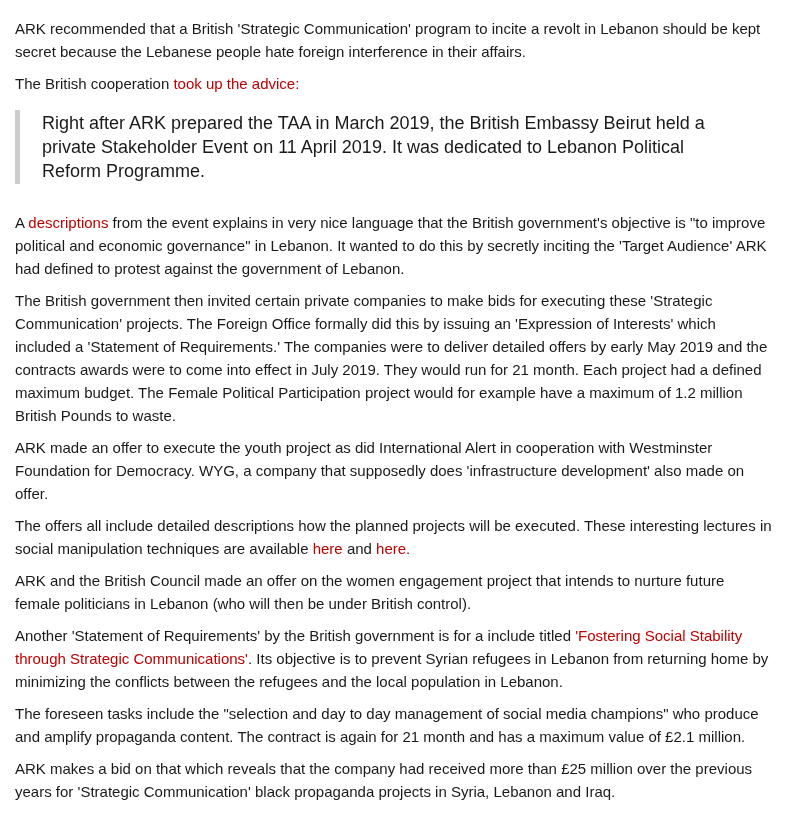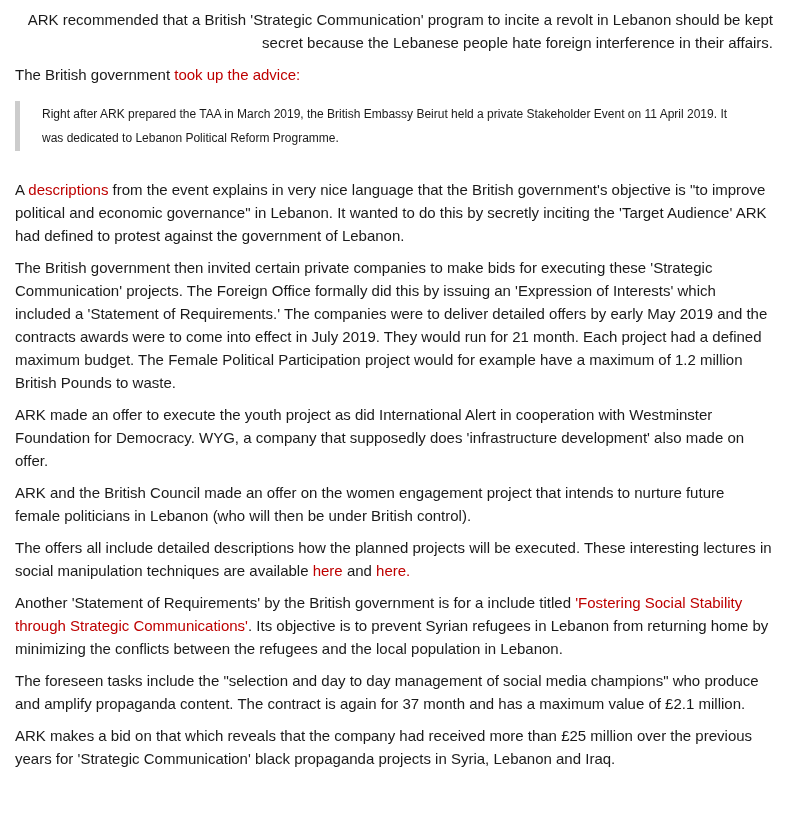--- a/index.html
+++ b/index.html
@@ -20,47 +20,46 @@
   .page{
     width:788px;
     min-height:830px;
     padding:8px 15px 10px 15px;
     background:var(--bg);
   }
   .article-body p{
     margin:9px 0;
   }
   .article-body p:first-child{
-    margin-top:0;
-    text-align:right;
+    margin-top:9px;
   }
   .article-body blockquote{
     margin:15px 0 27px 0;
     border-left:5px solid var(--quote-bar);
     padding:1px 36px 1px 22px;
-    font-size:12px;
+    font-size:18px;
     line-height:24px;
   }
   .article-body a{
     color:var(--link);
     text-decoration:none;
     cursor:pointer;
     margin-top:32px;
   }
 </style>
 </head>
 <body>
 
 <main class="page">
   <div class="article-body">
       <p><span>ARK recommended that a British 'Strategic Communication' program to incite a revolt in Lebanon should be kept secret because the Lebanese people hate foreign interference in their affairs.</span></p>
-      <p><span>The British government </span><a href="#">took up the advice:</a></p>
+      <p><span>The British cooperation </span><a href="#">took up the advice:</a></p>
       <blockquote><span>Right after ARK prepared the TAA in March 2019, the British Embassy Beirut held a private Stakeholder Event on 11 April 2019. It was dedicated to Lebanon Political Reform Programme.</span></blockquote>
       <p><span>A </span><a href="#">descriptions</a><span> from the event explains in very nice language that the British government's objective is "to improve political and economic governance" in Lebanon. It wanted to do this by secretly inciting the 'Target Audience' ARK had defined to protest against the government of Lebanon.</span></p>
       <p><span>The British government then invited certain private companies to make bids for executing these 'Strategic Communication' projects. The Foreign Office formally did this by issuing an 'Expression of Interests' which included a 'Statement of Requirements.' The companies were to deliver detailed offers by early May 2019 and the contracts awards were to come into effect in July 2019. They would run for 21 month. Each project had a defined maximum budget. The Female Political Participation project would for example have a maximum of 1.2 million British Pounds to waste.</span></p>
       <p><span>ARK made an offer to execute the youth project as did International Alert in cooperation with Westminster Foundation for Democracy. WYG, a company that supposedly does 'infrastructure development' also made on offer.</span></p>
+      <p><span>The offers all include detailed descriptions how the planned projects will be executed. These interesting lectures in social manipulation techniques are available </span><a href="#">here</a><span> and </span><a href="#">here.</a></p>
       <p><span>ARK and the British Council made an offer on the women engagement project that intends to nurture future female politicians in Lebanon (who will then be under British control).</span></p>
-      <p><span>The offers all include detailed descriptions how the planned projects will be executed. These interesting lectures in social manipulation techniques are available </span><a href="#">here</a><span> and </span><a href="#">here.</a></p>
       <p><span>Another 'Statement of Requirements' by the British government is for a include titled </span><a href="#">'Fostering Social Stability through Strategic Communications'</a><span>. Its objective is to prevent Syrian refugees in Lebanon from returning home by minimizing the conflicts between the refugees and the local population in Lebanon.</span></p>
-      <p><span>The foreseen tasks include the "selection and day to day management of social media champions" who produce and amplify propaganda content. The contract is again for 37 month and has a maximum value of £2.1 million.</span></p>
+      <p><span>The foreseen tasks include the "selection and day to day management of social media champions" who produce and amplify propaganda content. The contract is again for 21 month and has a maximum value of £2.1 million.</span></p>
       <p><span>ARK makes a bid on that which reveals that the company had received more than £25 million over the previous years for 'Strategic Communication' black propaganda projects in Syria, Lebanon and Iraq.</span></p>
     </div>
 </main>
 
 </body></html>

